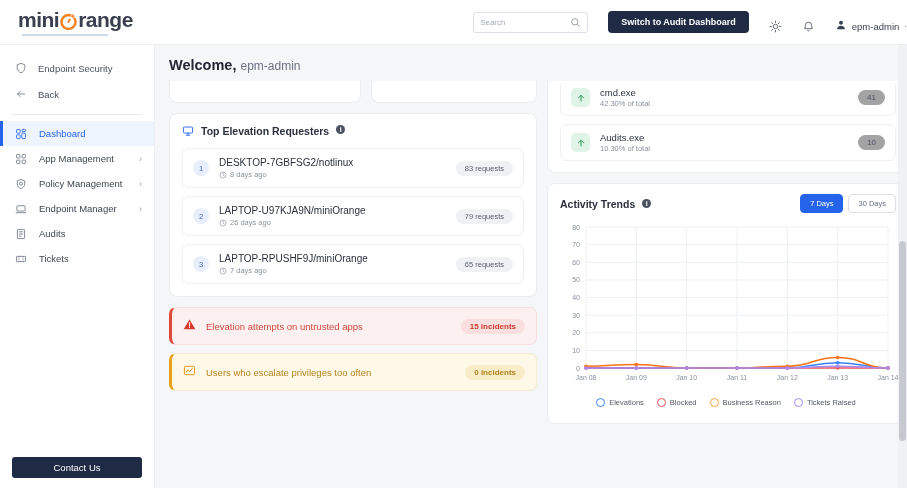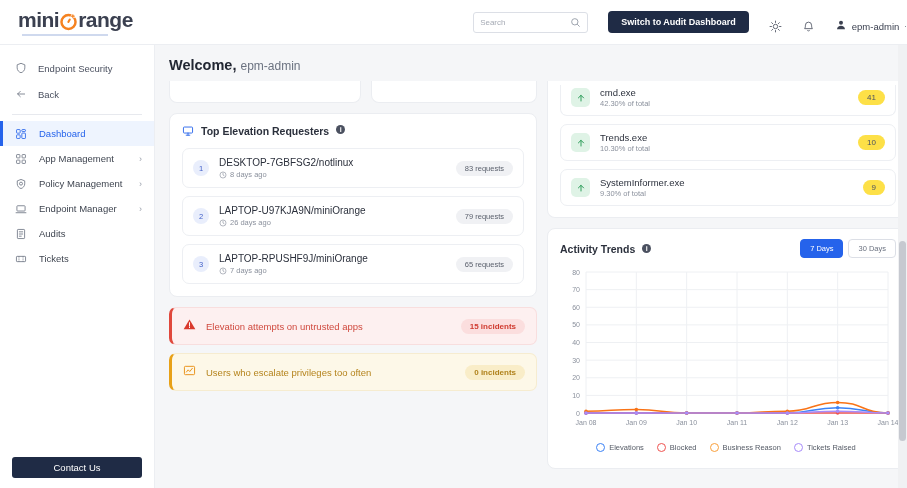--- a/index.html
+++ b/index.html
@@ -191,21 +191,21 @@
   .exe-row.clipped { border-top: 0; border-radius: 0 0 7px 7px; padding-top: 2px; }
   .exe-ico {
     width: 19px; height: 19px; border-radius: 5px; background: #dff3e6;
     display: flex; align-items: center; justify-content: center; color: #2e9e5b;
     margin-right: 10px; flex: 0 0 auto;
   }
   .exe-main { display: flex; flex-direction: column; gap: 1px; }
   .exe-name { font-size: 9.5px; color: #2b303c; }
   .exe-sub { font-size: 7.5px; color: #8b919d; }
   .exe-badge {
-    margin-left: auto; background: #fde047; color: #4b5160; font-size: 8px;
+    margin-left: auto; background: #a3a3a3; color: #4b5160; font-size: 8px;
     border-radius: 10px; padding: 3px 9px; min-width: 22px; text-align: left;
   }
 
   
   .chart-head {
     display: flex; align-items: center; padding: 10px 12px 4px 12px;
   }
   .chart-head .t { font-size: 10.5px; font-weight: bold; color: #2b303c; display: flex; align-items: center; gap: 7px; }
   .range-group { margin-left: auto; display: flex; gap: 5px; }
   .range-btn {
@@ -512,38 +512,26 @@
                 <span class="exe-badge">41</span>
               </div>
 
               <div class="exe-row">
                 <span class="exe-ico">
                   <svg width="10" height="10" viewBox="0 0 20 20" fill="none" stroke="currentColor" stroke-width="2" stroke-linecap="round" stroke-linejoin="round">
                     <path d="M10 16V4.6M4.8 9.8 10 4.6l5.2 5.2"></path>
                   </svg>
                 </span>
                 <span class="exe-main">
-                  <span class="exe-name">Trends.exe</span>
+                  <span class="exe-name">Audits.exe</span>
                   <span class="exe-sub">10.30% of total</span>
                 </span>
                 <span class="exe-badge">10</span>
               </div>
 
-              <div class="exe-row">
-                <span class="exe-ico">
-                  <svg width="10" height="10" viewBox="0 0 20 20" fill="none" stroke="currentColor" stroke-width="2" stroke-linecap="round" stroke-linejoin="round">
-                    <path d="M10 16V4.6M4.8 9.8 10 4.6l5.2 5.2"></path>
-                  </svg>
-                </span>
-                <span class="exe-main">
-                  <span class="exe-name">SystemInformer.exe</span>
-                  <span class="exe-sub">9.30% of total</span>
-                </span>
-                <span class="exe-badge">9</span>
-              </div>
 
             </div>
           </div>
 
           <div class="card">
             <div class="chart-head">
               <span class="t">
                 <span>Activity Trends</span>
                 <span class="info-dot">i</span>
               </span>

